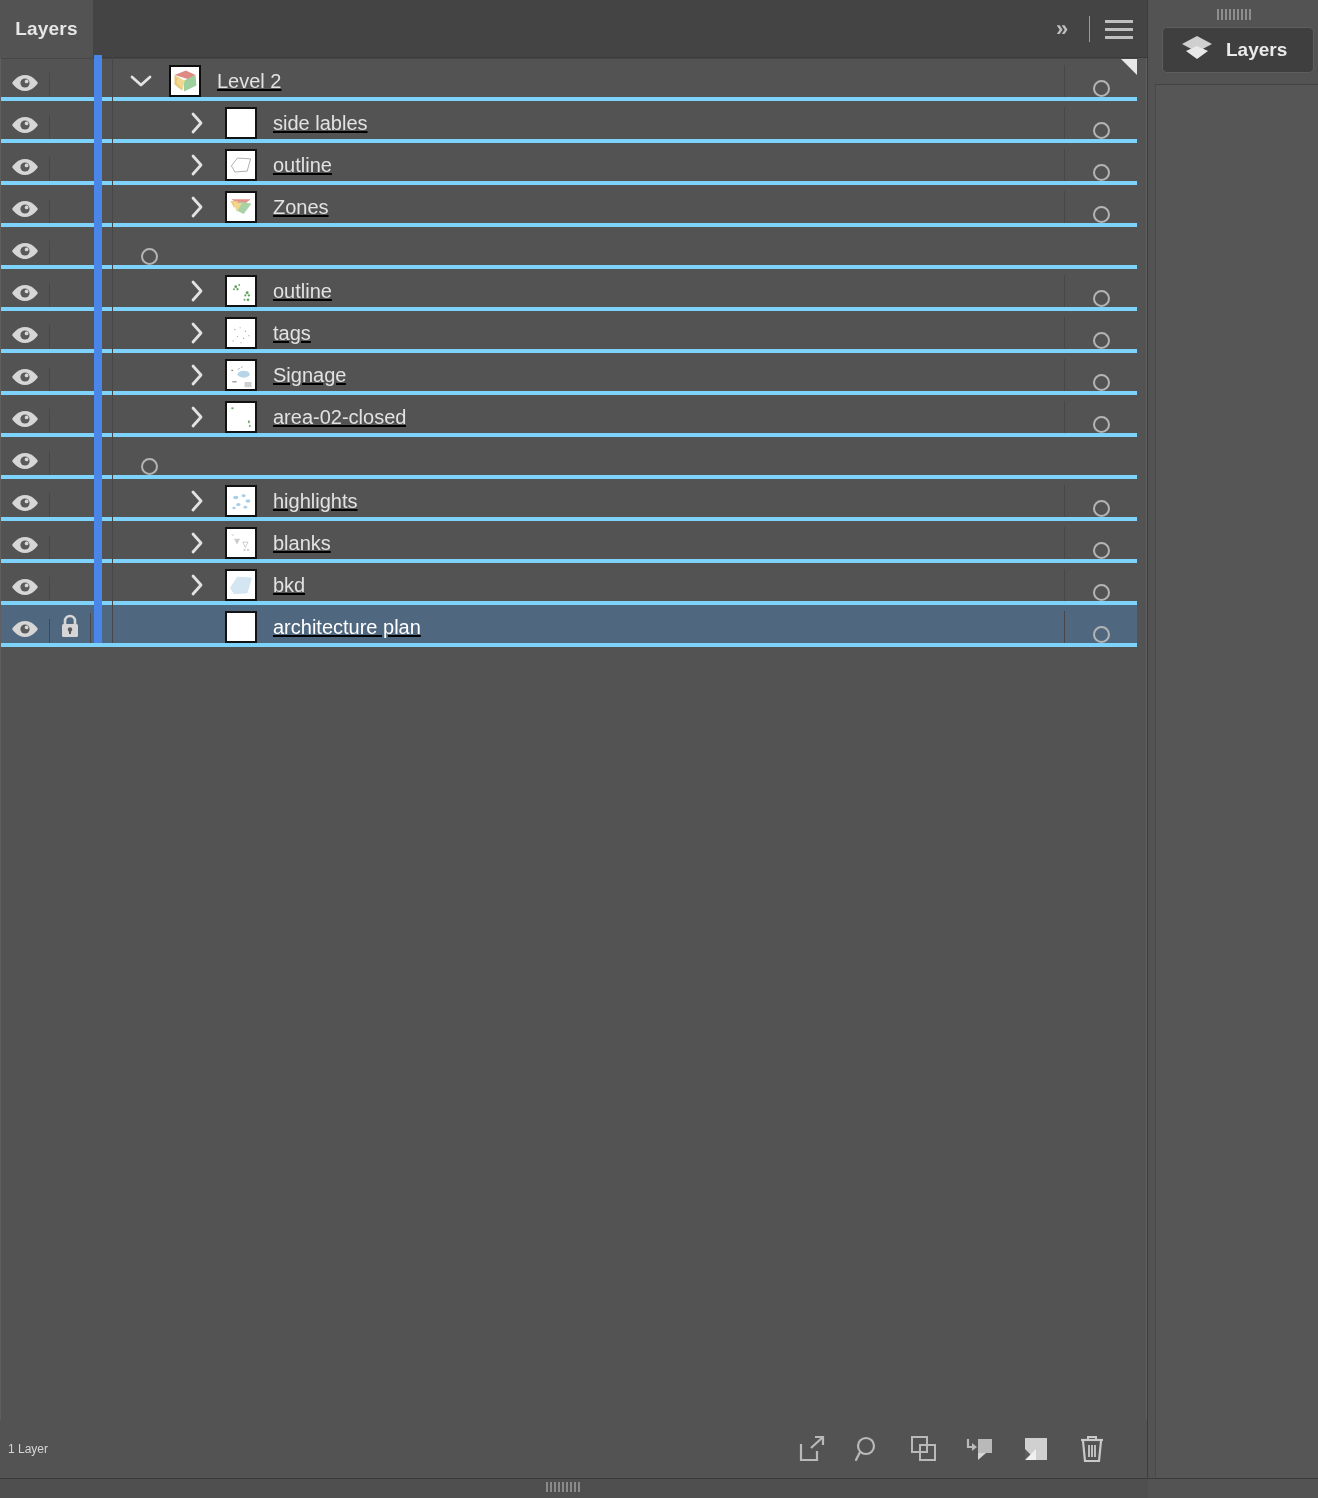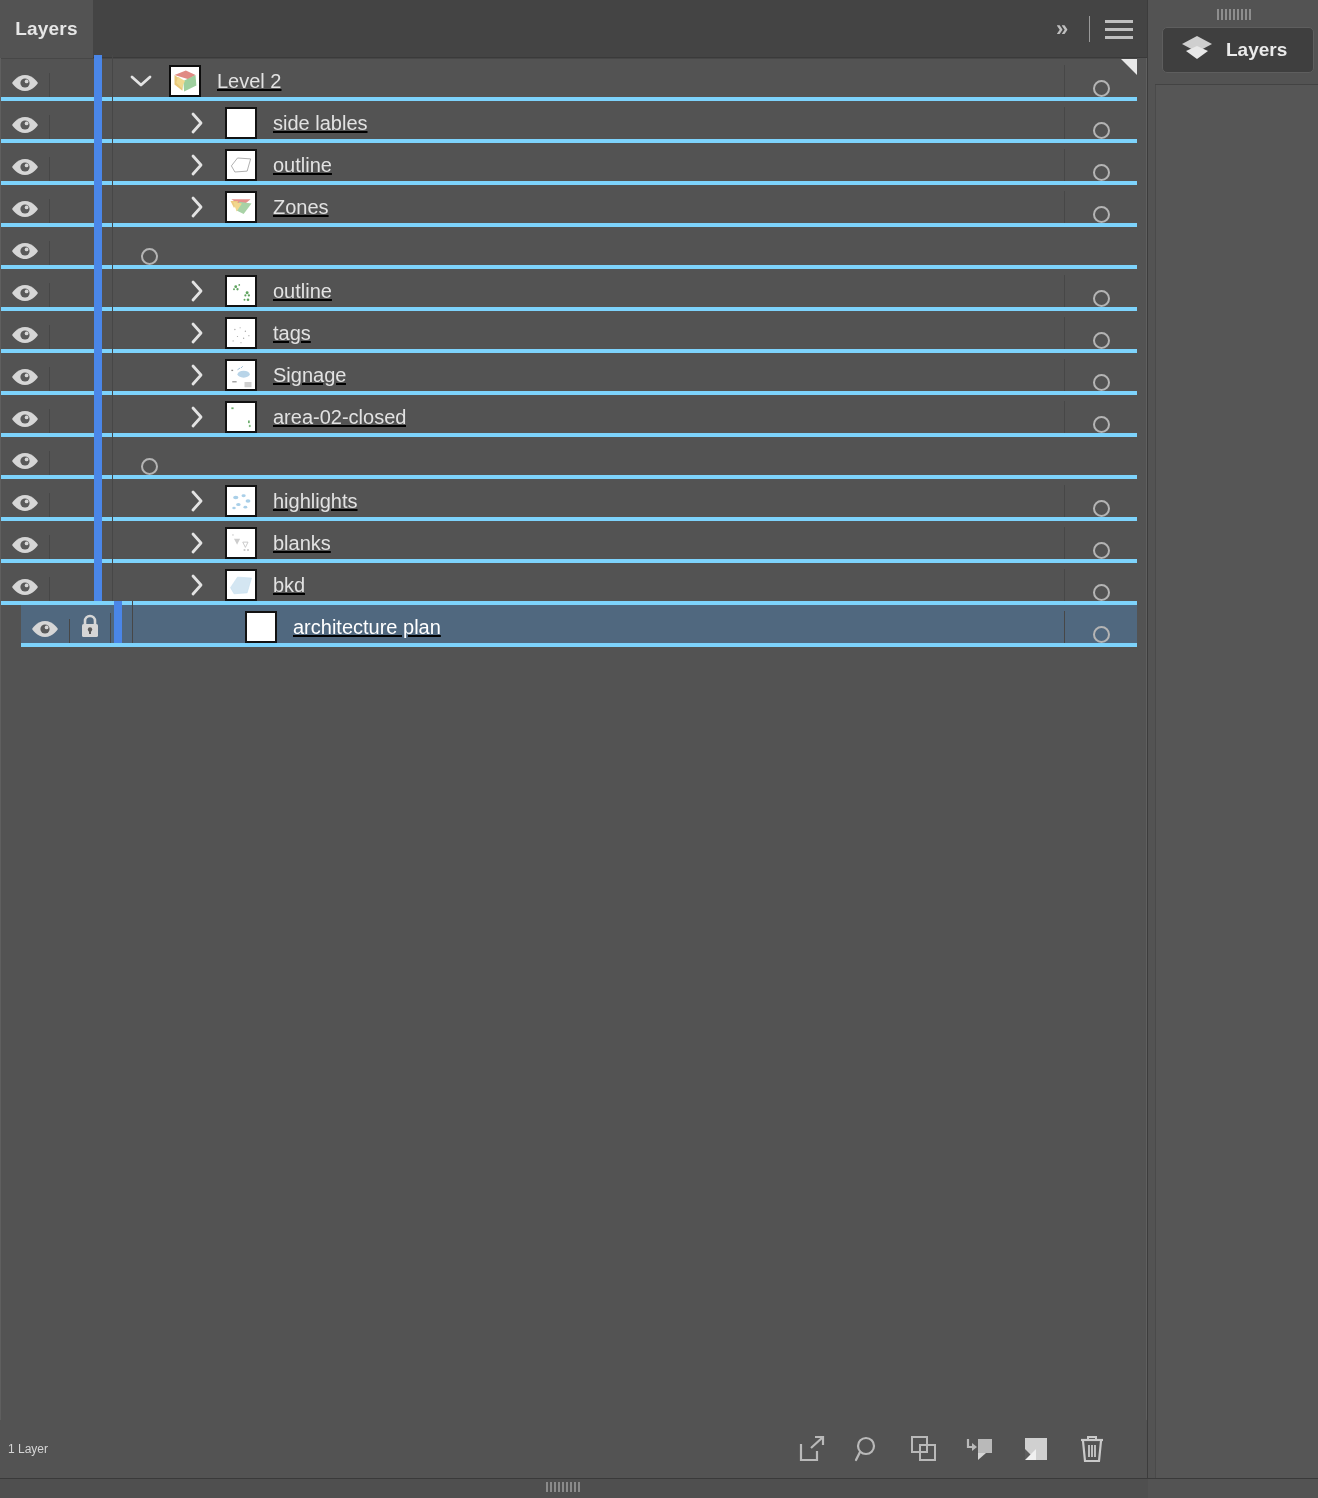--- a/index.html
+++ b/index.html
@@ -63,21 +63,21 @@
     border-top: 1px solid #474747;
   }
   .row {
     position: relative;
     display: flex; align-items: flex-end;
     height: 42px;
     background: #535353;
     border-bottom: 4px solid #7dd3fc;
     text-decoration: underline;
   }
-  .row.selected { background: #50687f; margin-left: 20px; }
+  .row.selected { background: #50687f; }
 
   .cell-eye {
     width: 49px; flex: 0 0 49px;
     display: flex; align-items: center; justify-content: center;
     border-right: 1px solid #474747;
   }
   .cell-lock {
     width: 41px; flex: 0 0 41px;
     display: flex; align-items: center; justify-content: center;
     border-right: 1px solid #474747;

